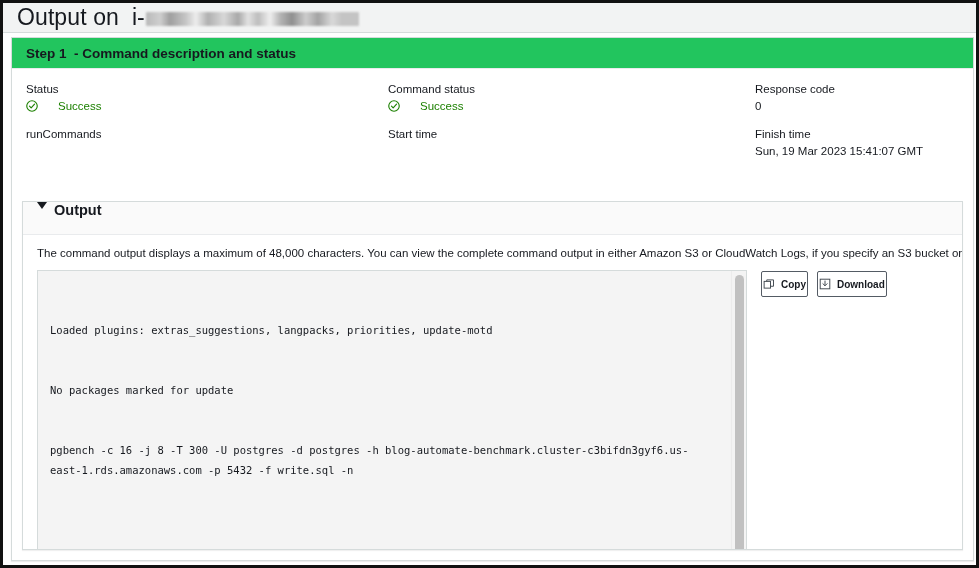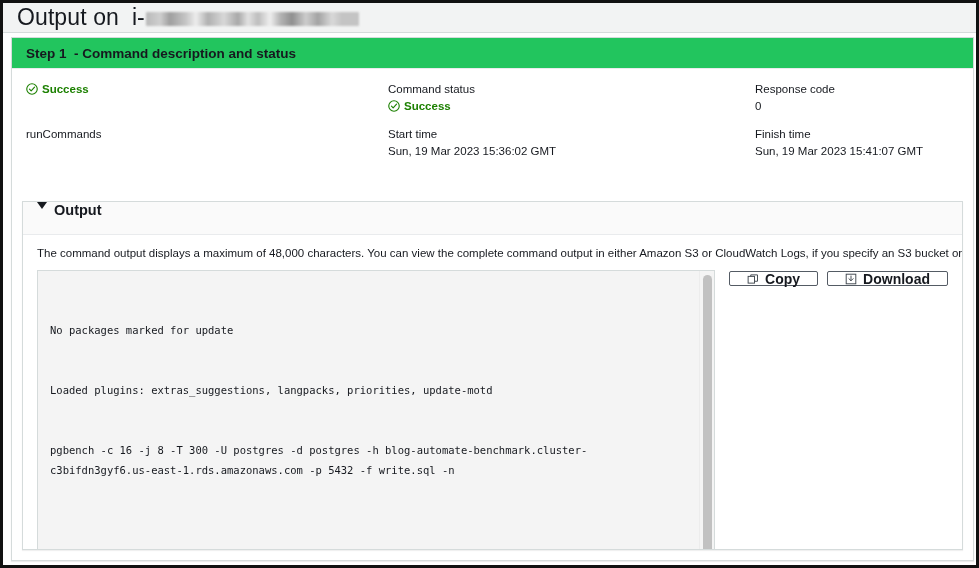--- a/index.html
+++ b/index.html
@@ -95,25 +95,24 @@
   }
   .field-value {
     font-size: 11.5px;
     color: #16191f;
     line-height: 14px;
     white-space: nowrap;
   }
   .status-ok {
     display: flex;
     align-items: center;
-    gap: 4px;
+    gap: 20px;
     font-size: 11.5px;
     color: #1d8102;
     line-height: 14px;
-    font-weight: bold;
   }
   .status-ok svg { display: block; }
 
   
   .output-card {
     position: absolute;
     left: 10px;
     top: 163px;
     width: 941px;
     height: 349px;
@@ -218,26 +217,26 @@
   
   .btn-col {
     display: flex;
     gap: 9px;
     padding-top: 1px;
   }
   .btn {
     display: inline-flex;
     align-items: center;
     gap: 6px;
-    height: 15px;
-    padding: 0 17px;
+    height: 26px;
+    padding: 0 1px;
     background: #ffffff;
     border: 1px solid #545b64;
     border-radius: 2px;
-    font-size: 14px;
+    font-size: 10px;
     font-weight: 700;
     color: #16191f;
     cursor: pointer;
     white-space: nowrap;
   }
   .btn svg { display: block; }
 </style>
 </head>
 <body>
 
@@ -249,20 +248,21 @@
 
   <div class="card">
 
     <div class="card-header">
       <span class="card-header-title">Step 1  - Command description and status</span>
     </div>
 
     <div class="status-grid">
 
       <div>
+        <div class="field-label">Status</div>
         <div class="status-ok">
           <span>
             <svg width="12" height="12" viewBox="0 0 16 16">
                 <circle cx="8" cy="8" r="7" fill="none" stroke="#1d8102" stroke-width="1.5"></circle>
                 <path d="M4.6 8.2 L6.9 10.5 L11.4 5.4" fill="none" stroke="#1d8102" stroke-width="1.5" stroke-linecap="round" stroke-linejoin="round"></path>
               </svg>
           </span>
           <span>Success</span>
         </div>
       </div>
@@ -284,21 +284,20 @@
         <div class="field-label">Response code</div>
         <div class="field-value">0</div>
       </div>
 
       <div>
         <div class="field-value">runCommands</div>
       </div>
 
       <div>
         <div class="field-label">Start time</div>
-        <div class="field-value">Sun, 19 Mar 2023 15:36:02 GMT</div>
       </div>
 
       <div>
         <div class="field-label">Finish time</div>
         <div class="field-value">Sun, 19 Mar 2023 15:41:07 GMT</div>
       </div>
 
     </div>
 
     <div class="output-card">
@@ -309,22 +308,22 @@
       </div>
 
       <div class="output-body">
 
         <div class="output-note">The command output displays a maximum of 48,000 characters. You can view the complete command output in either Amazon S3 or CloudWatch Logs, if you specify an S3 bucket or a logs group when you run the command.</div>
 
         <div class="output-row">
 
           <div class="console-wrap">
             <div class="console">
+              <span class="ln">Loaded plugins: extras_suggestions, langpacks, priorities, update-motd</span>
               <span class="ln">No packages marked for update</span>
-              <span class="ln">Loaded plugins: extras_suggestions, langpacks, priorities, update-motd</span>
               <span class="ln">pgbench -c 16 -j 8 -T 300 -U postgres -d postgres -h blog-automate-benchmark.cluster-c3bifdn3gyf6.us-east-1.rds.amazonaws.com -p 5432 -f write.sql -n</span>
               
               
               
               
               
               
               
               
               

